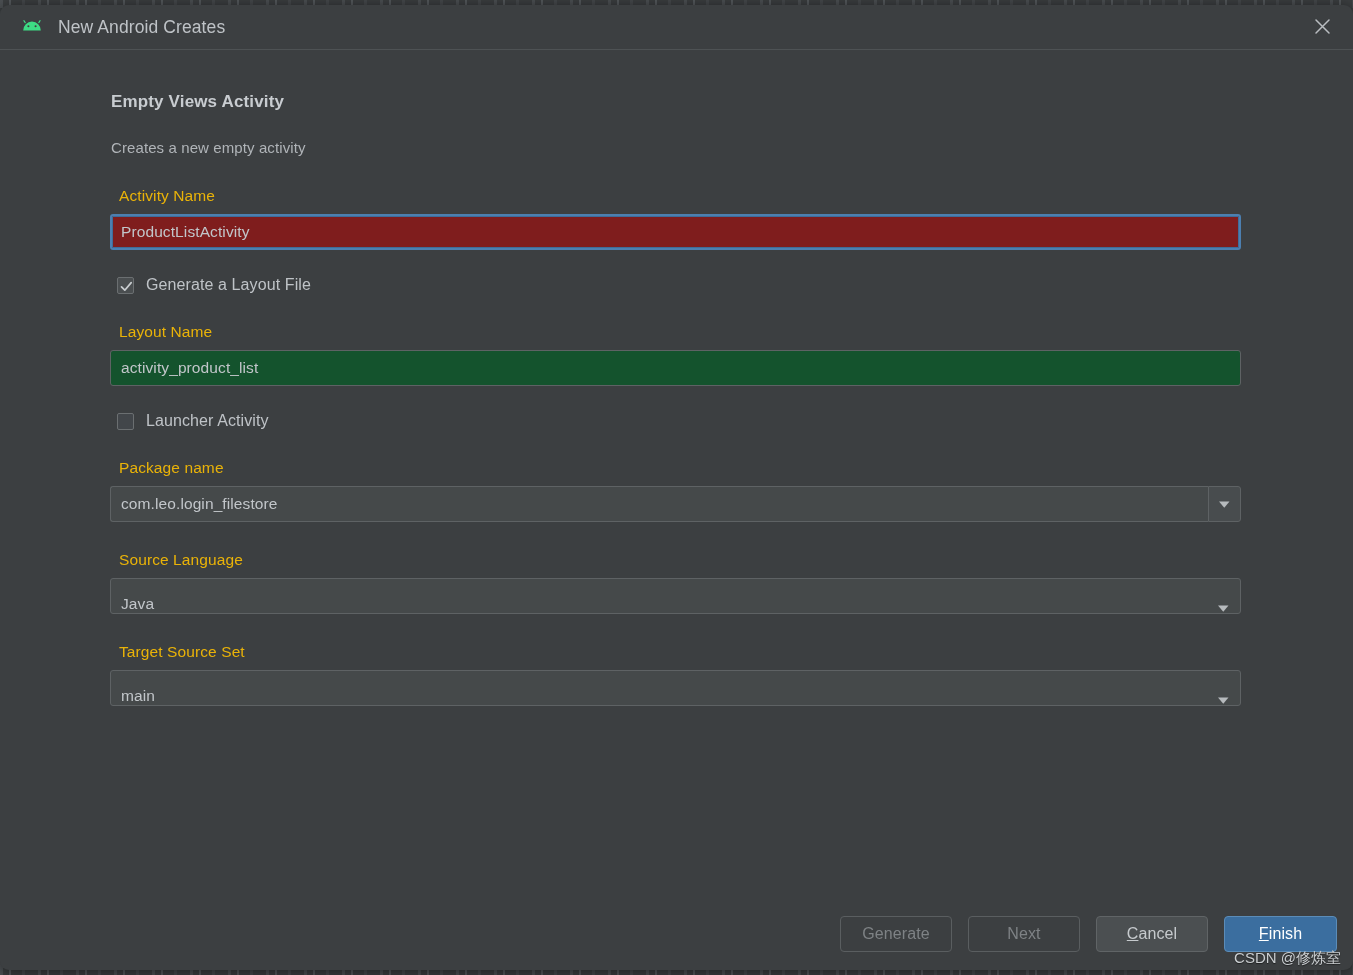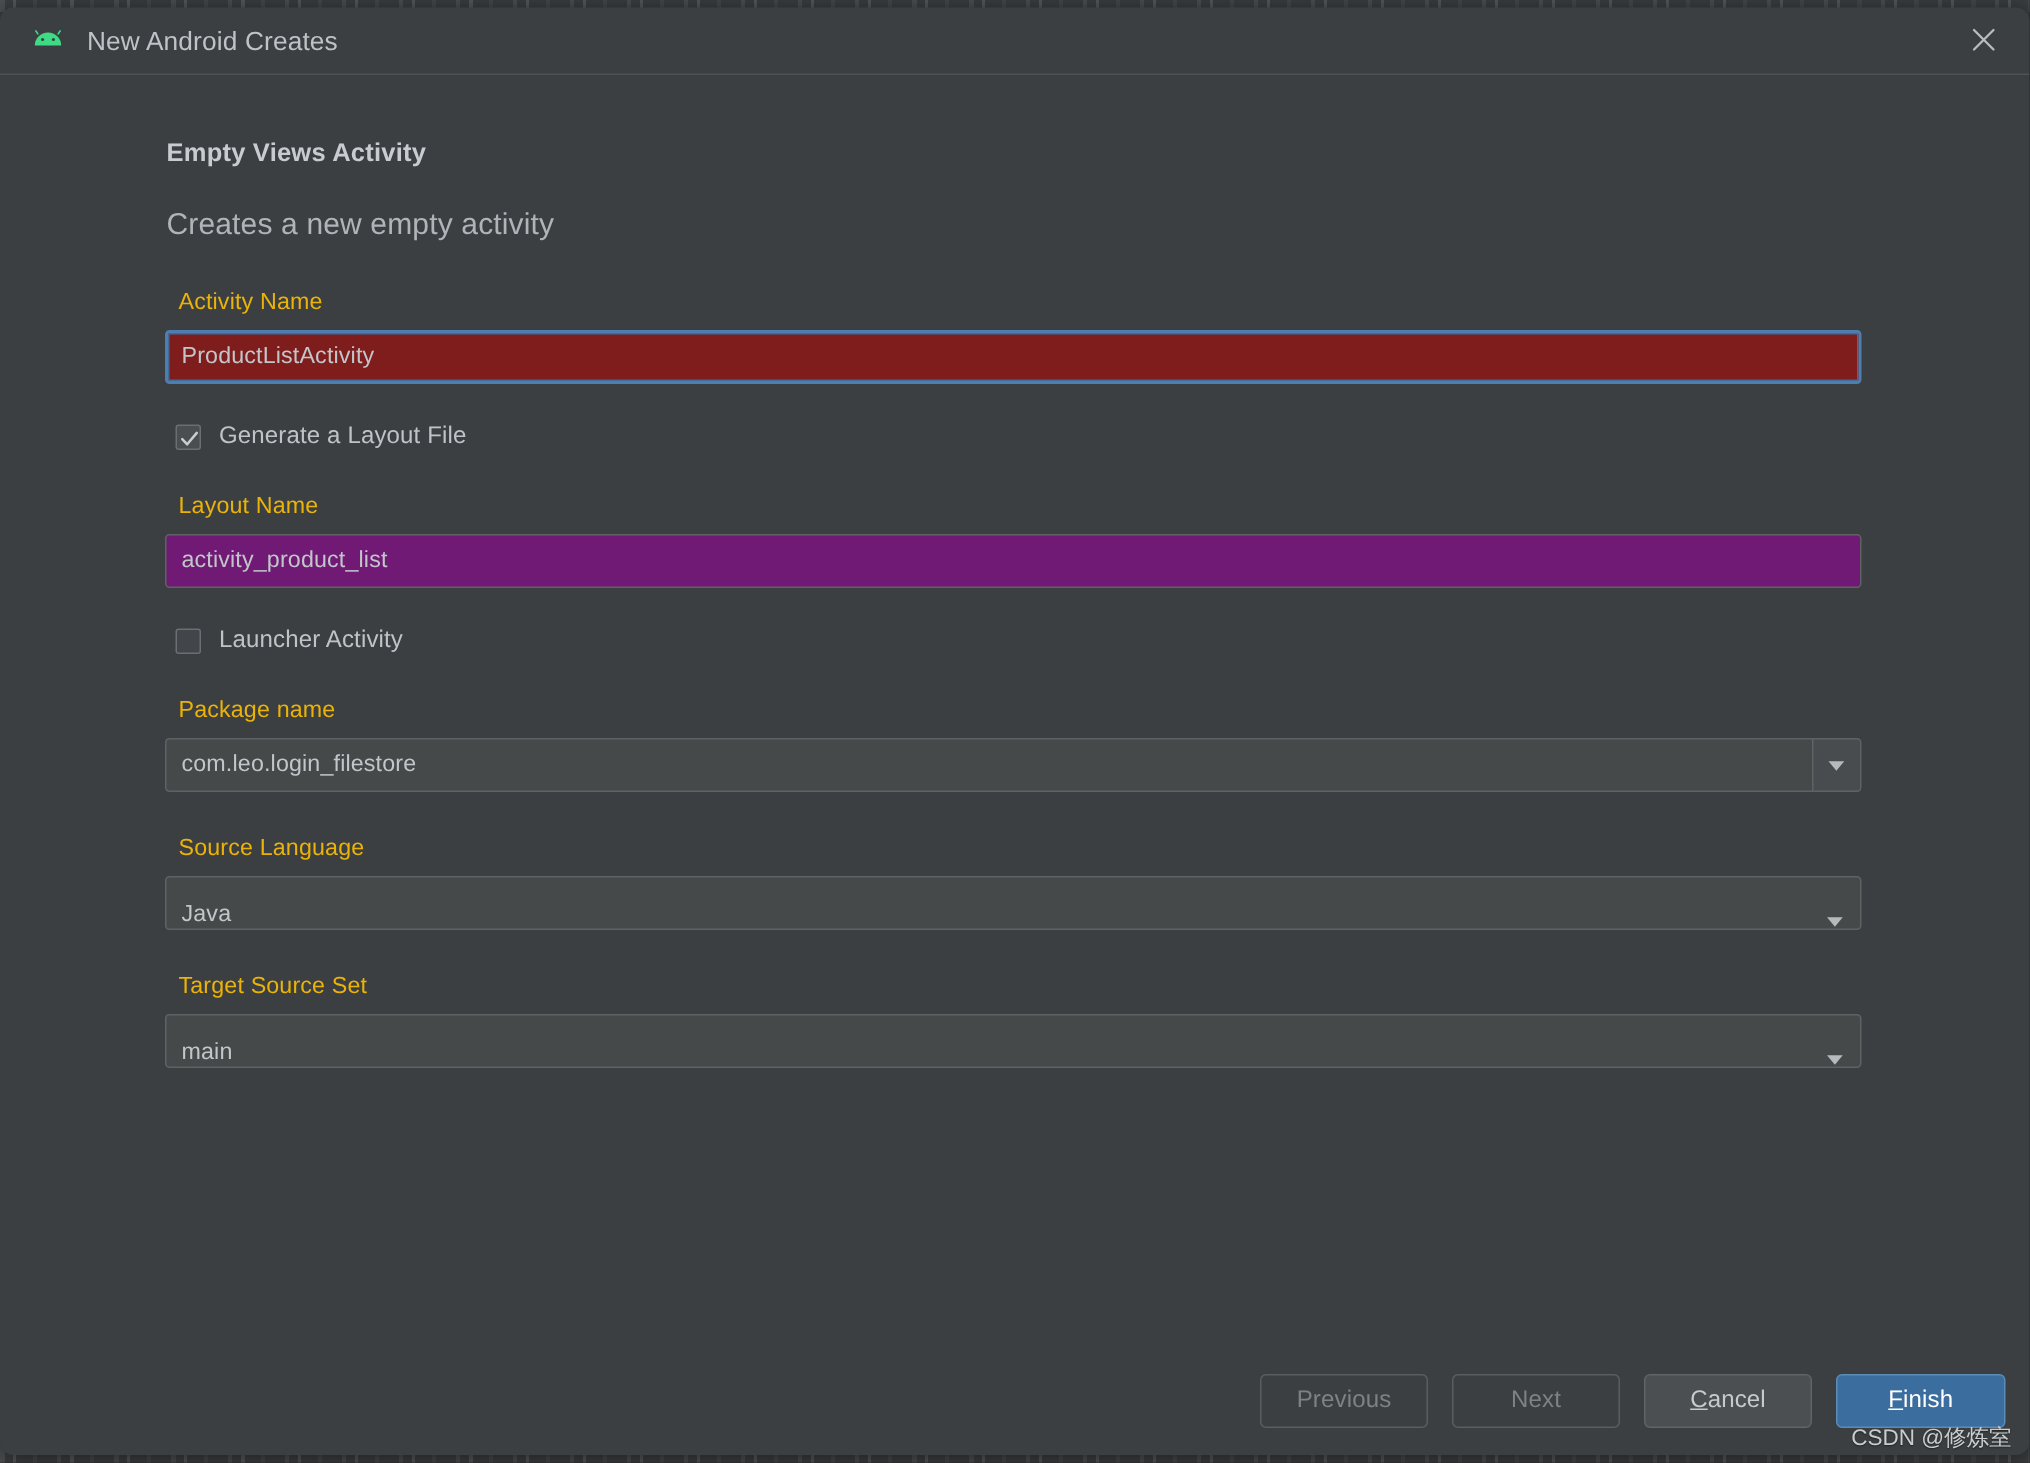--- a/index.html
+++ b/index.html
@@ -91,39 +91,39 @@
     padding-right: 112px;
   }
   .section-title {
     font-size: 17px;
     font-weight: bold;
     color: #c8ccd0;
     margin: 0 0 0 1px;
     letter-spacing: .15px;
   }
   .section-sub {
-    font-size: 20px;
+    font-size: 15px;
     color: #b0b4b8;
     margin: 27px 0 0 1px;
     letter-spacing: .1px;
   }
 
   .field-label {
     font-size: 15.5px;
     color: #eab308;
     margin: 0 0 9px 9px;
     letter-spacing: .1px;
   }
   .field-group { margin-top: 28px; }
 
   .text-input {
     box-sizing: border-box;
     width: 100%;
     height: 36px;
-    background: #701a75;
+    background: #14532d;
     border: 1px solid #5e6264;
     border-radius: 3px;
     color: #c2c6ca;
     font-family: "Liberation Sans", sans-serif;
     font-size: 15.5px;
     padding: 0 10px;
     outline: none;
     letter-spacing: .1px;
   }
   .text-input.focused {
@@ -364,21 +364,21 @@
               <path d="M1 1.5 L11.5 1.5 L6.25 7.8 Z" fill="#b6babd"></path>
             </svg>
           </div>
         </div>
       </div>
 
     </div>
   </div>
 
   <div class="footer">
-    <div class="btn ghost-disabled">Previous</div>
+    <div class="btn ghost-disabled">Generate</div>
     <div class="btn ghost-disabled">Next</div>
     <div class="btn normal">
       <span class="mnem">C</span>
         <span>ancel</span>
     </div>
     <div class="btn primary">
       <span class="mnem">F</span>
         <span>inish</span>
     </div>
     <div class="watermark">CSDN @修炼室</div>

